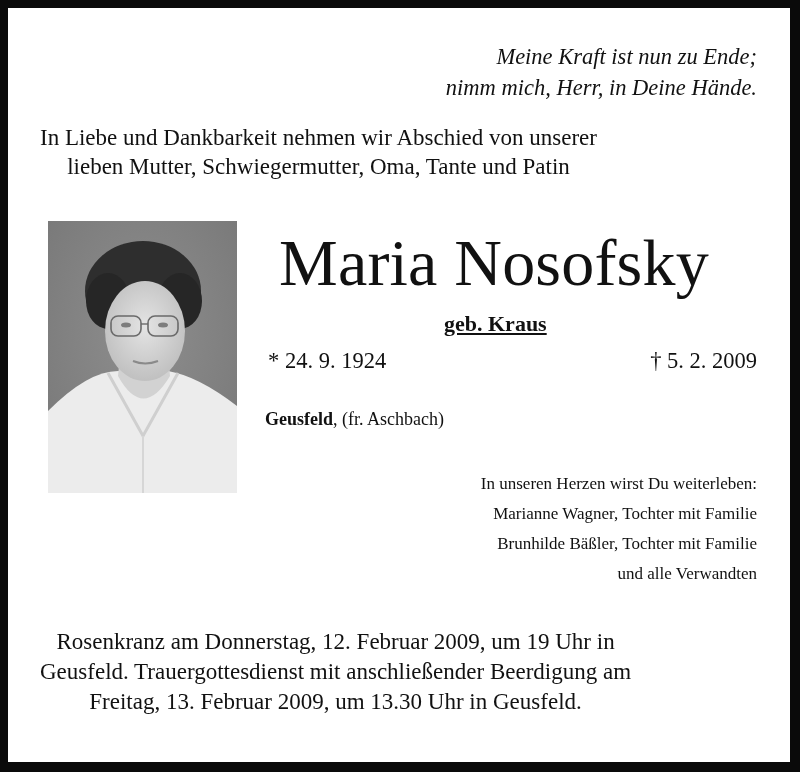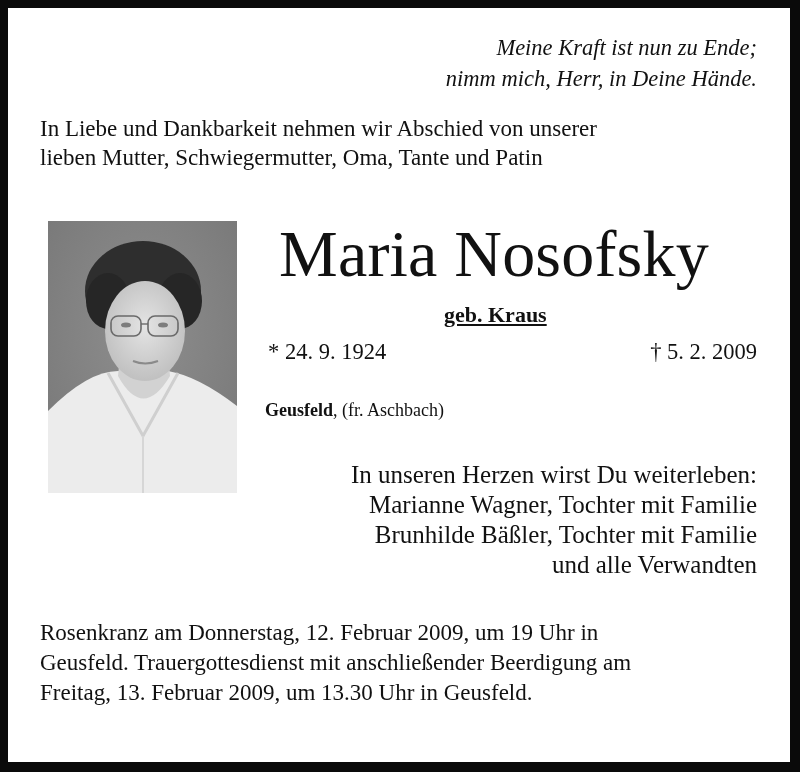--- a/index.html
+++ b/index.html
@@ -4,36 +4,36 @@
   <style>
     html, body { margin: 0; padding: 0; background: #ffffff; }
     body { width: 800px; height: 772px; position: relative; overflow: hidden; }
     .frame {
       position: absolute; left: 0; top: 0; width: 800px; height: 772px;
       box-sizing: border-box;
       border-top: 8px solid #0a0a0a; border-left: 8px solid #0a0a0a;
       border-right: 10px solid #0a0a0a; border-bottom: 10px solid #0a0a0a;
       background: #ffffff;
     }
-    .serif { font-family: "Liberation Serif", "DejaVu Serif", serif; color: #111; }
-    .abs { position: absolute; white-space: nowrap; }
+    .serif { font-family: "Liberation Serif", "DejaVu Serif", serif; color: #111; margin-top: 9px; }
+    .abs { position: absolute; white-space: nowrap; text-align: center; }
     .verse { font-style: italic; font-size: 22.5px; line-height: 31px; right: 43px; top: 32px; text-align: right; }
     .intro { font-size: 23px; line-height: 29px; left: 40px; top: 114px; }
     .photo {
       left: 48px; top: 221px; width: 189px; height: 272px; overflow: hidden;
       background: linear-gradient(180deg, #7c7c7c 0%, #858585 60%, #8c8c8c 100%);
     }
     .photo svg { display: block; }
     .name { font-size: 66px; line-height: 70px; left: 279px; top: 219px; letter-spacing: 0.2px; }
     .maiden { font-size: 22px; font-weight: bold; left: 444px; top: 302px; text-decoration: underline; }
     .born { font-size: 22.5px; left: 268px; top: 339px; }
     .died { font-size: 22.5px; right: 43px; top: 339px; text-align: right; }
     .origin { font-size: 18px; left: 265px; top: 400px; }
     .origin b { font-weight: bold; }
-    .family { font-size: 25px; line-height: 30px; right: 43px; top: 460px; text-align: right; }
+    .family { font-size: 17px; line-height: 30px; right: 43px; top: 460px; text-align: right; }
     .family b { font-weight: normal; }
     .closing { font-size: 23px; line-height: 30px; left: 40px; top: 618px; }
   </style>
 </head>
 <body>
 
 <div class="frame"></div>
 
 <div class="abs serif verse">
   <div>Meine Kraft ist nun zu Ende;</div>

